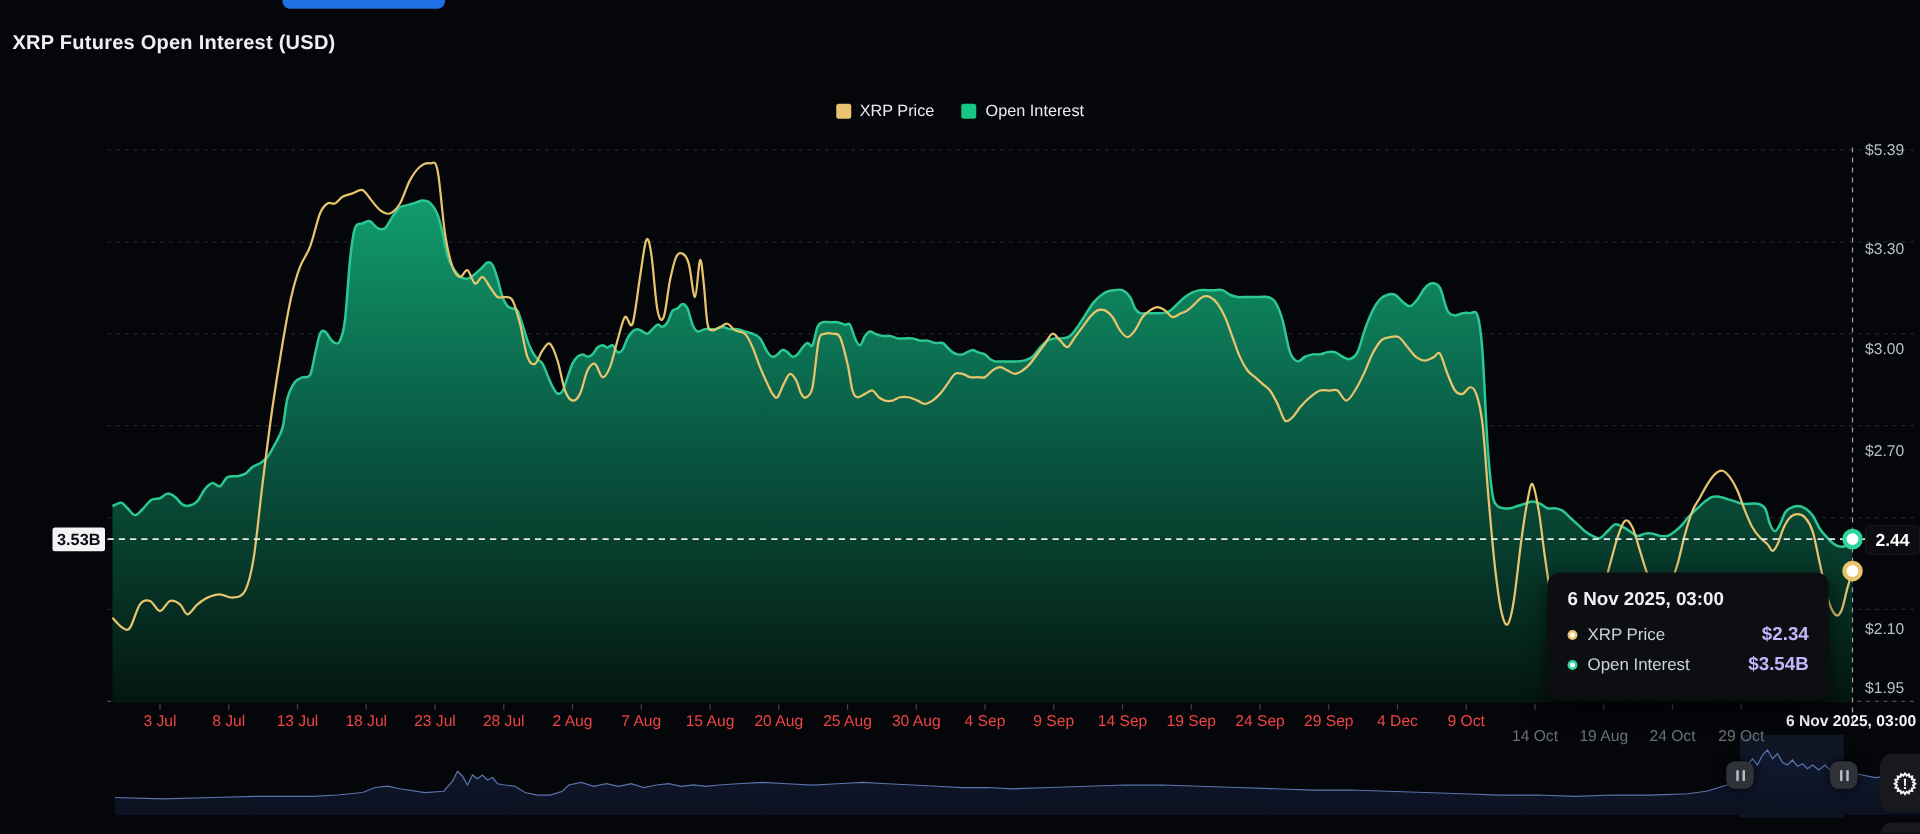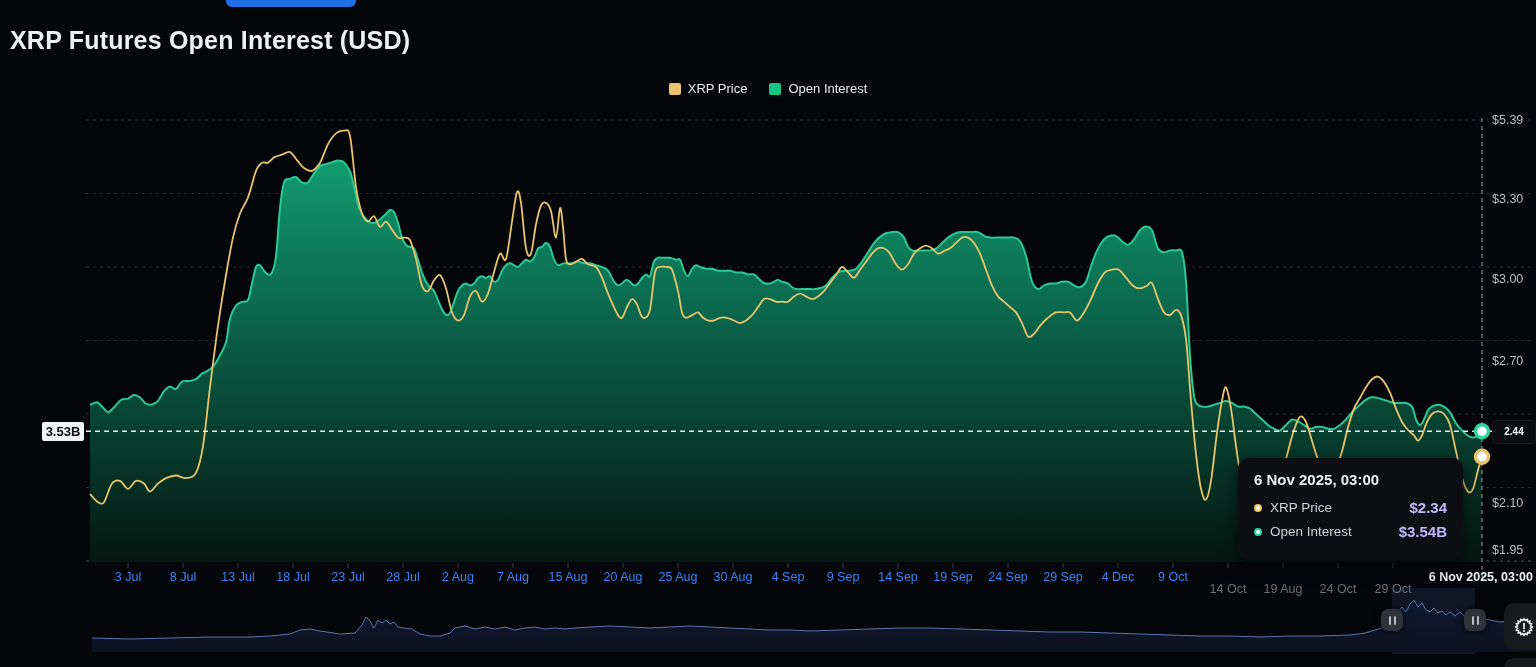--- a/index.html
+++ b/index.html
@@ -1,35 +1,35 @@
 <!DOCTYPE html>
 <html><head>
 <meta charset="utf-8">
 <style>
   html,body{margin:0;padding:0;background:#04060a;}
   #app{position:relative;width:1536px;height:667px;overflow:hidden;background:#04060a;
        font-family:"Liberation Sans",sans-serif;color:#eaecef;}
   .abs{position:absolute;}
   #tab-indicator{left:226px;top:0;width:130px;height:7px;border-radius:0 0 6px 6px;background:#1f6fe5;}
-  #page-title{left:10px;top:26px;font-size:25px;font-weight:bold;color:#eef0f2;letter-spacing:.2px;}
+  #page-title{left:10px;top:26px;font-size:16px;font-weight:bold;color:#eef0f2;letter-spacing:.2px;}
   #legend{top:81px;left:0;right:0;display:flex;justify-content:center;gap:22px;align-items:center;}
   .legend-item{display:flex;align-items:center;gap:7px;font-size:13px;color:#eaecef;}
   .legend-swatch{width:12px;height:12px;border-radius:2px;display:inline-block;}
   #chart-svg{left:0;top:0;}
   .tick{position:absolute;font-size:12.5px;color:#b9bfc8;transform:translateY(-50%);}
   .tick.right{transform:translateY(-50%);}
   .tick.dimmed{color:#686d74;}
-  #x-axis .tick{transform:translateX(-50%);top:0;color:#3b82f6;}
+  #x-axis .tick{transform:translateX(-50%);top:0;color:#ef4444;}
   #x-axis .tick.dimmed{color:#6b7077;margin-top:12px;}
   #x-axis{top:570px;left:0;width:1536px;height:18px;}
   #crosshair-x-label{position:absolute;top:570px;right:3px;font-size:12.5px;font-weight:bold;color:#f2f4f6;}
   #left-badge{left:42px;top:422px;width:42px;height:19px;background:#f2f3f5;color:#0b0d10;
       font-size:13px;font-weight:bold;text-align:center;line-height:19px;border-radius:2px;}
   #right-badge{left:1493px;top:421px;width:42px;height:22px;background:#0b0d10;color:#fff;
-      font-size:10px;font-weight:bold;text-align:center;line-height:22px;border-radius:3px;
+      font-size:14px;font-weight:bold;text-align:center;line-height:22px;border-radius:3px;
       box-shadow:0 0 0 1px #14171c;}
   #tooltip{left:1238px;top:458px;width:225px;height:102px;background:#0c0e12;border-radius:10px;
       box-shadow:0 6px 18px rgba(0,0,0,.65);padding:13px 16px;box-sizing:border-box;z-index:6;}
   #tooltip-header{font-size:15px;font-weight:bold;color:#eef0f3;margin-bottom:11px;}
   .tooltip-row{display:flex;align-items:center;gap:8px;font-size:13.5px;color:#ced3d9;margin-bottom:7px;}
   .tooltip-dot{width:8px;height:8px;border-radius:50%;border:2.5px solid;box-sizing:border-box;background:#fff;}
   .tooltip-value{margin-left:auto;font-size:15px;font-weight:bold;color:#c4b5fd;}
   .nav-handle{position:absolute;width:22px;height:22px;top:609px;border-radius:7px;background:#2f3239;
       box-shadow:0 0 8px rgba(0,0,0,.8);display:flex;align-items:center;justify-content:center;gap:3px;z-index:5;}
   .nav-handle i{display:block;width:2px;height:9px;background:#b7bcc4;border-radius:1px;}

